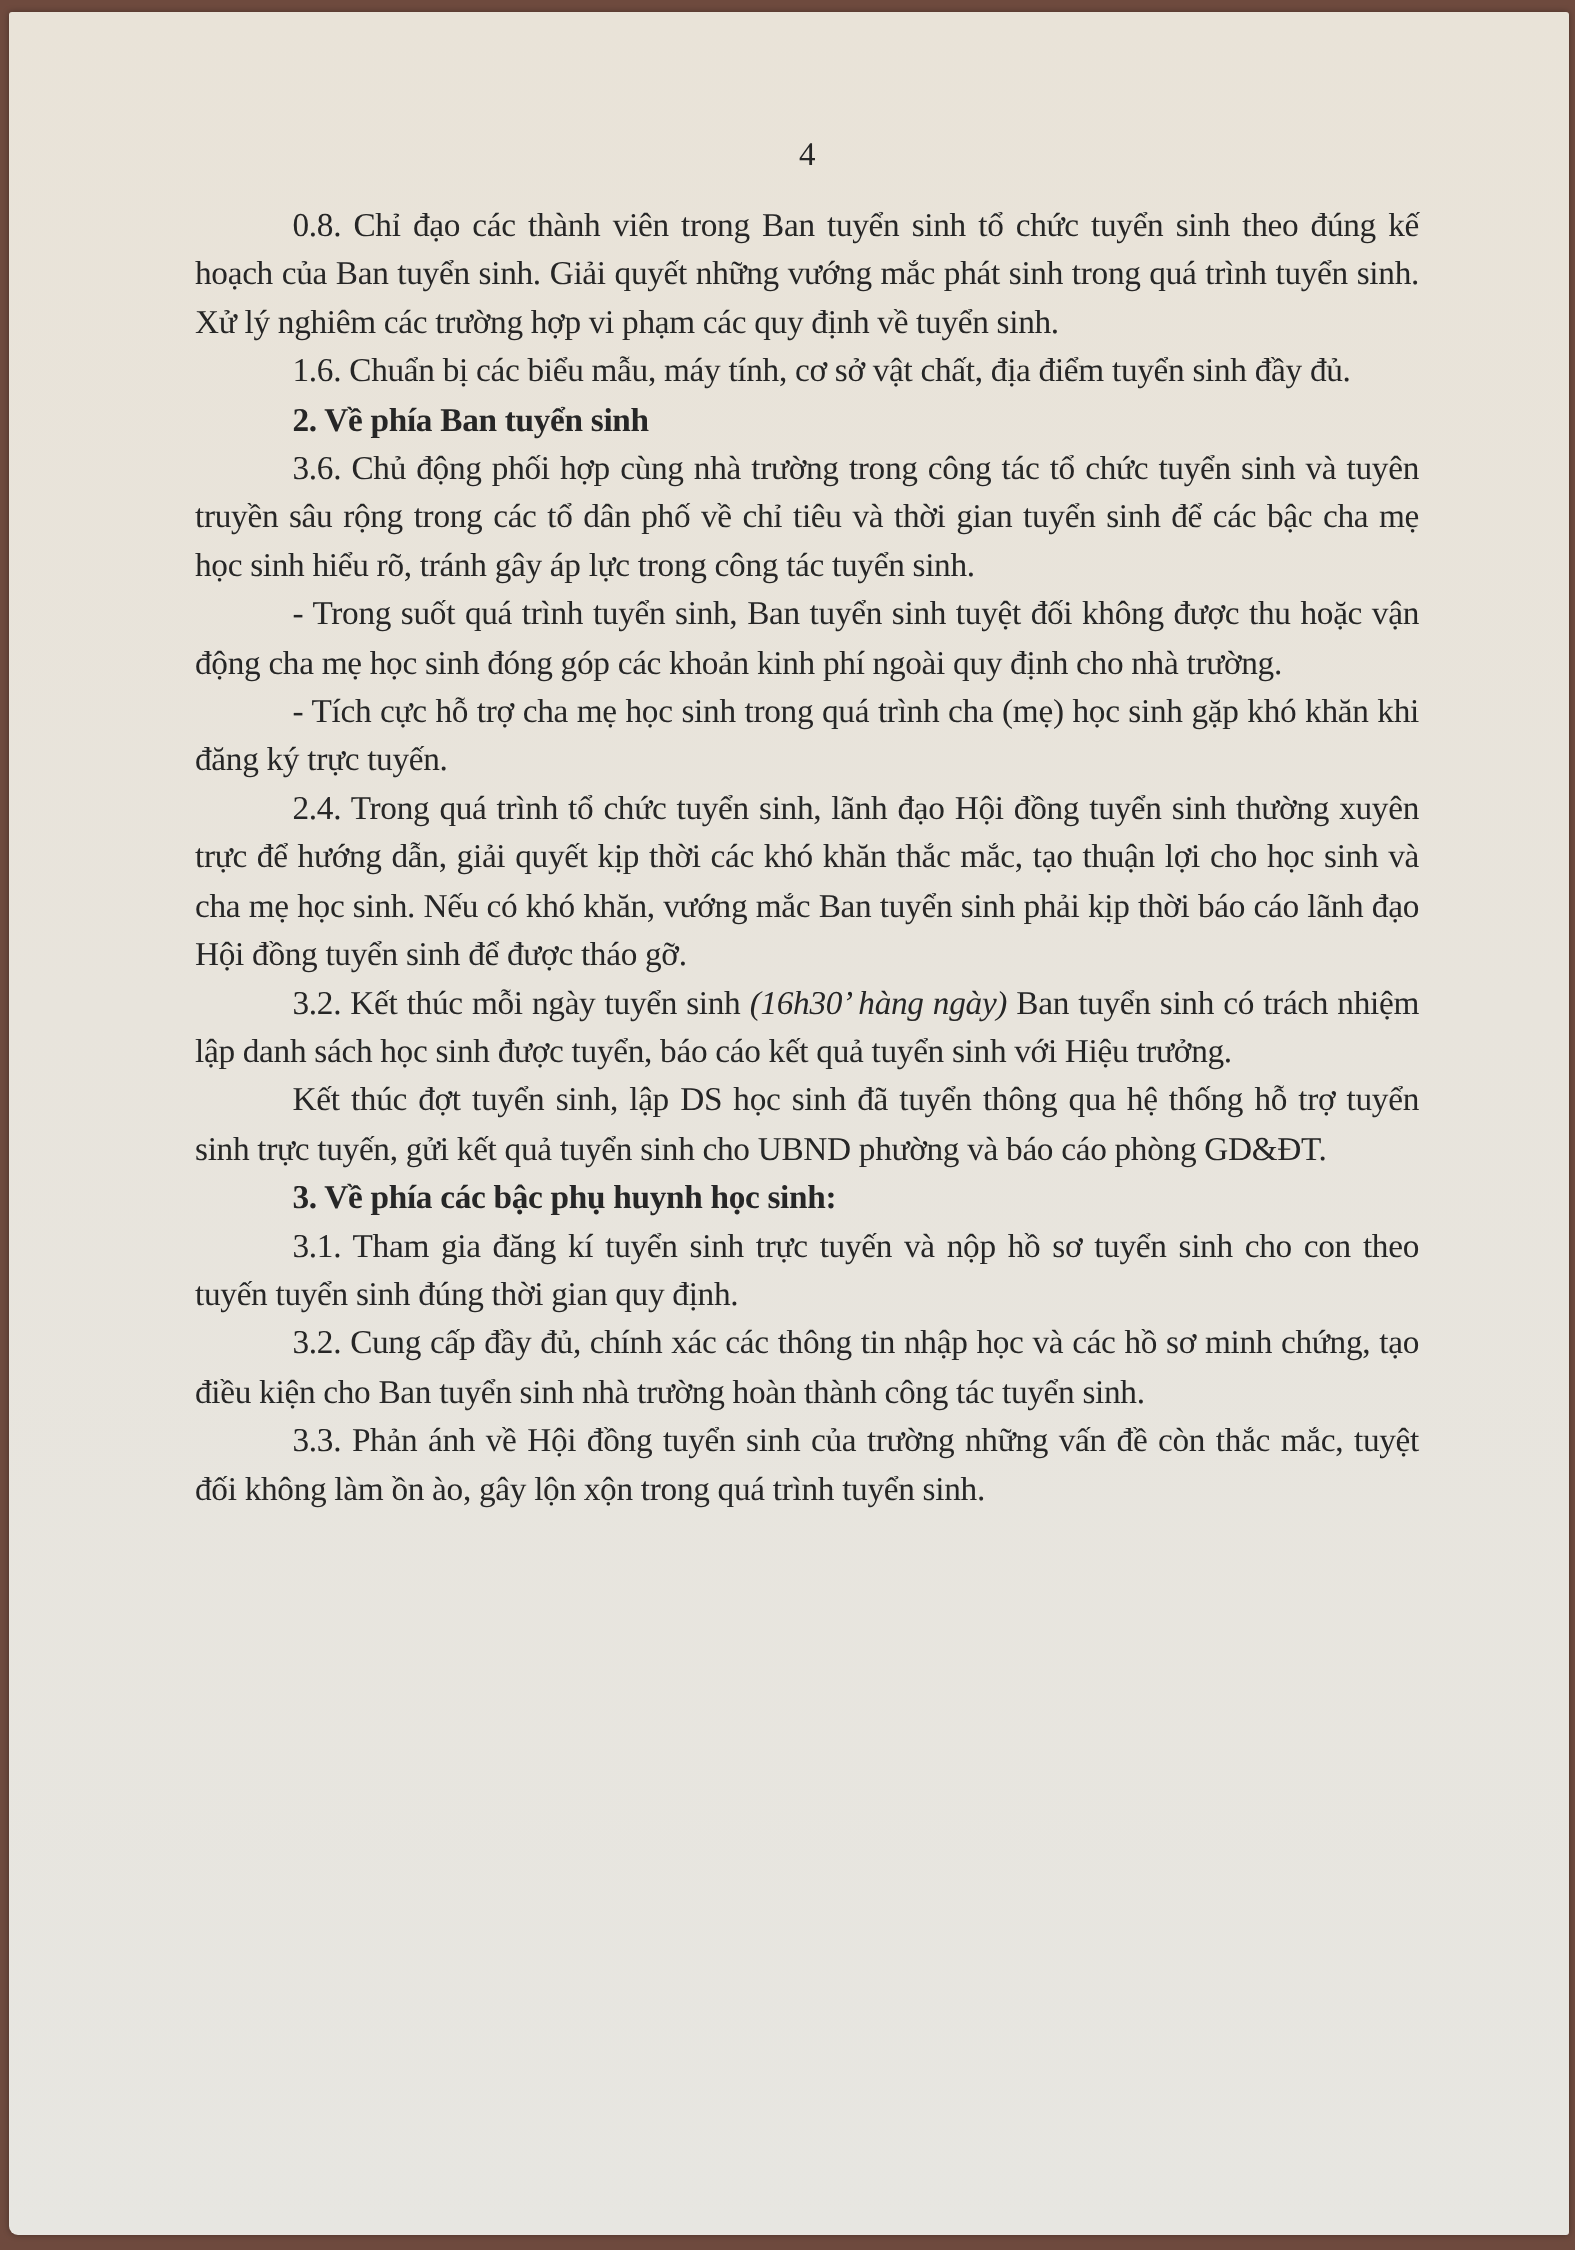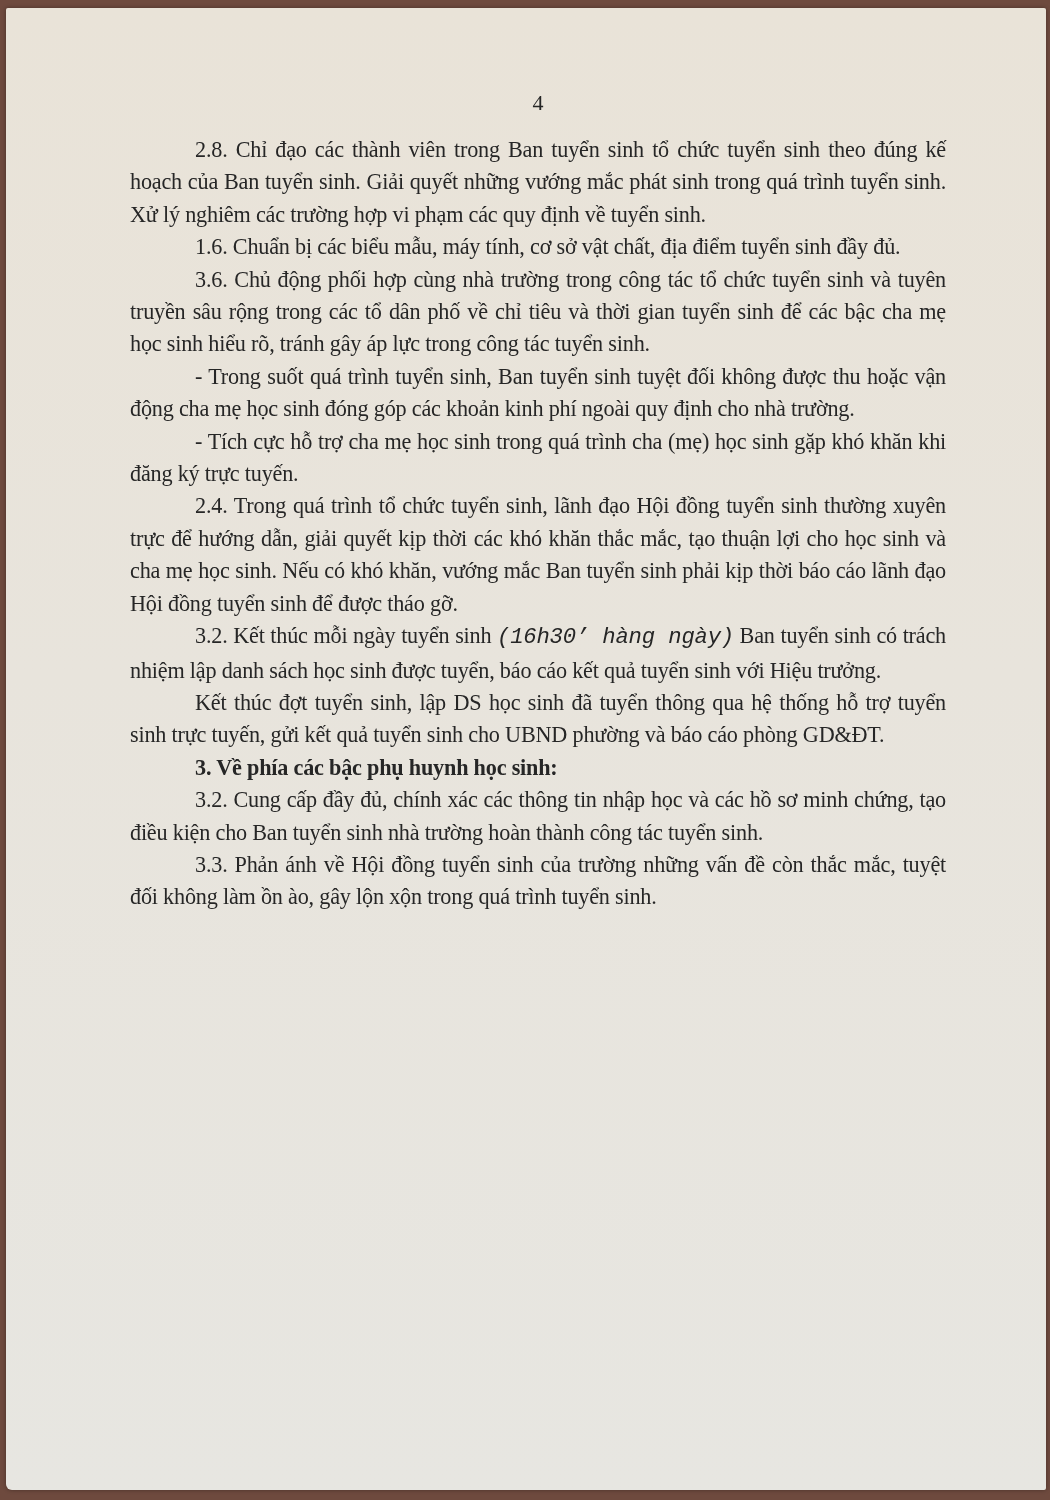--- a/index.html
+++ b/index.html
@@ -26,35 +26,37 @@
   .page-number {
     position: absolute; top: 82px; left: 0; width: 816px;
     text-align: center; font-size: 22px;
   }
   .body-text {
     position: absolute; top: 126px; left: 0; width: 816px;
     line-height: 32.4px;
   }
   .para { margin: 0; text-align: justify; text-indent: 65px; }
   .heading { margin: 0; font-weight: bold; text-indent: 65px; }
-  .italic { font-style: italic; font-family: Liberation Mono, monospace; }
+  .italic { font-style: italic; }
 </style>
 </head>
 <body>
 
 <div class="paper">
   <div class="content">
     <div class="page-number">4</div>
     <div class="body-text">
-      <p class="para">2.8. Chỉ đạo các thành viên trong Ban tuyển sinh tổ chức tuyển sinh theo đúng kế hoạch của Ban tuyển sinh. Giải quyết những vướng mắc phát sinh trong quá trình tuyển sinh. Xử lý nghiêm các trường hợp vi phạm các quy định về tuyển sinh.</p>
+      <p class="para">0.8. Chỉ đạo các thành viên trong Ban tuyển sinh tổ chức tuyển sinh theo đúng kế hoạch của Ban tuyển sinh. Giải quyết những vướng mắc phát sinh trong quá trình tuyển sinh. Xử lý nghiêm các trường hợp vi phạm các quy định về tuyển sinh.</p>
       <p class="para">1.6. Chuẩn bị các biểu mẫu, máy tính, cơ sở vật chất, địa điểm tuyển sinh đầy đủ.</p>
+      <p class="heading">2. Về phía Ban tuyển sinh</p>
       <p class="para">3.6. Chủ động phối hợp cùng nhà trường trong công tác tổ chức tuyển sinh và tuyên truyền sâu rộng trong các tổ dân phố về chỉ tiêu và thời gian tuyển sinh để các bậc cha mẹ học sinh hiểu rõ, tránh gây áp lực trong công tác tuyển sinh.</p>
       <p class="para">- Trong suốt quá trình tuyển sinh, Ban tuyển sinh tuyệt đối không được thu hoặc vận động cha mẹ học sinh đóng góp các khoản kinh phí ngoài quy định cho nhà trường.</p>
       <p class="para">- Tích cực hỗ trợ cha mẹ học sinh trong quá trình cha (mẹ) học sinh gặp khó khăn khi đăng ký trực tuyến.</p>
       <p class="para">2.4. Trong quá trình tổ chức tuyển sinh, lãnh đạo Hội đồng tuyển sinh thường xuyên trực để hướng dẫn, giải quyết kịp thời các khó khăn thắc mắc, tạo thuận lợi cho học sinh và cha mẹ học sinh. Nếu có khó khăn, vướng mắc Ban tuyển sinh phải kịp thời báo cáo lãnh đạo Hội đồng tuyển sinh để được tháo gỡ.</p>
       <p class="para"><span>3.2. Kết thúc mỗi ngày tuyển sinh </span><span class="italic">(16h30’ hàng ngày)</span><span> Ban tuyển sinh có trách nhiệm lập danh sách học sinh được tuyển, báo cáo kết quả tuyển sinh với Hiệu trưởng.</span></p>
       <p class="para">Kết thúc đợt tuyển sinh, lập DS học sinh đã tuyển thông qua hệ thống hỗ trợ tuyển sinh trực tuyến, gửi kết quả tuyển sinh cho UBND phường và báo cáo phòng GD&amp;ĐT.</p>
       <p class="heading">3. Về phía các bậc phụ huynh học sinh:</p>
+      <p class="para">3.1. Tham gia đăng kí tuyển sinh trực tuyến và nộp hồ sơ tuyển sinh cho con theo tuyến tuyển sinh đúng thời gian quy định.</p>
       <p class="para">3.2. Cung cấp đầy đủ, chính xác các thông tin nhập học và các hồ sơ minh chứng, tạo điều kiện cho Ban tuyển sinh nhà trường hoàn thành công tác tuyển sinh.</p>
       <p class="para">3.3. Phản ánh về Hội đồng tuyển sinh của trường những vấn đề còn thắc mắc, tuyệt đối không làm ồn ào, gây lộn xộn trong quá trình tuyển sinh.</p>
     </div>
   </div>
 </div>
 
 </body></html>

